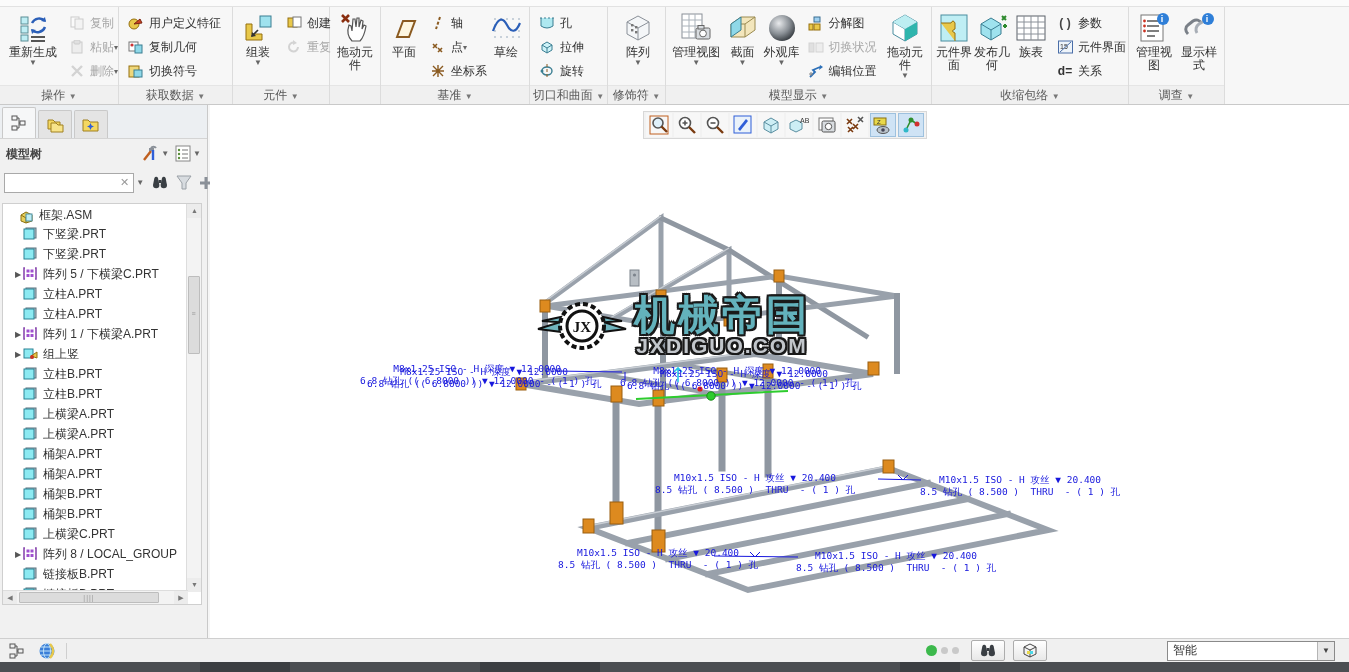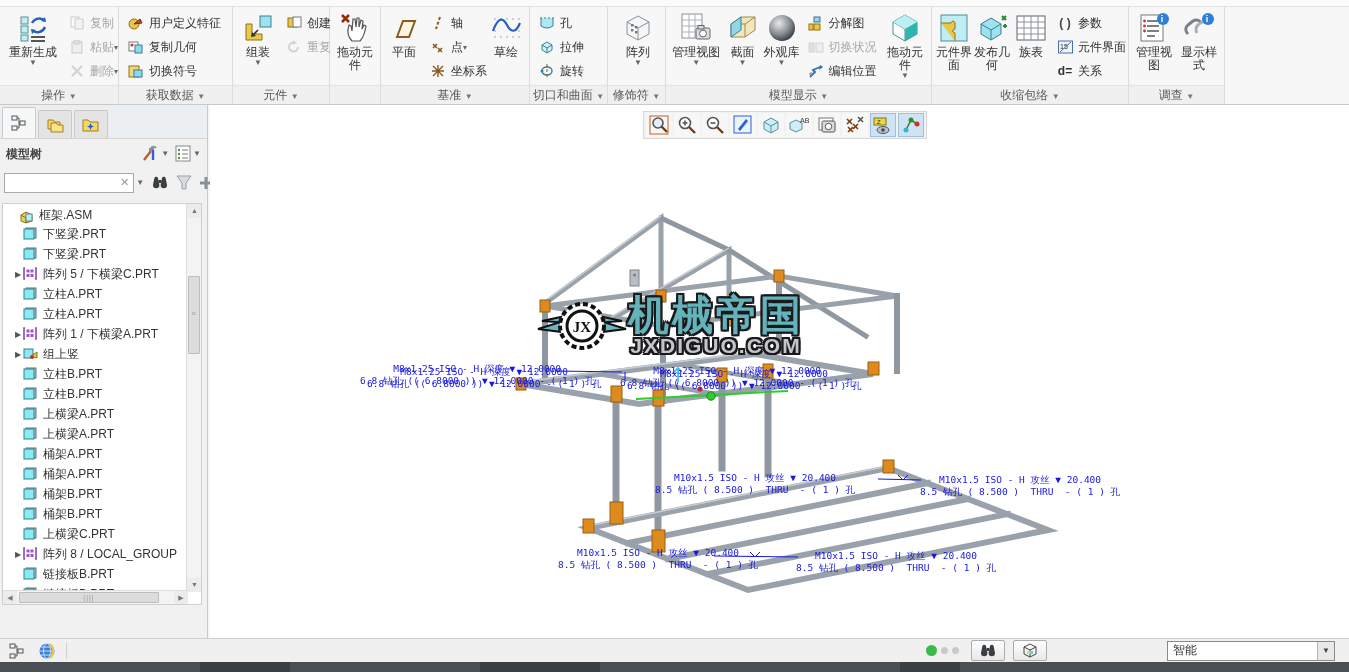--- a/index.html
+++ b/index.html
@@ -52,21 +52,21 @@
   .grip { color:#9a9a9a; font-size:7px; text-align:center; line-height:10px; letter-spacing:1px; }
 
   
   #canvas { position:absolute; left:210px; top:105px; width:1139px; height:533px; background:#ffffff; overflow:hidden; }
   #gfx-toolbar { position:absolute; left:433px; top:6px; display:flex; background:#f2f2f2; border:1px solid #d8d8d8; padding:1px; }
   .gbtn { width:26px; height:24px; display:flex; align-items:center; justify-content:center; border:1px solid transparent; cursor:pointer; background:#f7f7f7; margin:0 1px; }
   .gbtn.pressed { background:#cfe3f5; border-color:#9ec1de; }
   #model-svg { position:absolute; left:0; top:0; }
   .anno { position:absolute; font-family:"DejaVu Sans Mono","Liberation Mono",monospace; font-size:9.5px; line-height:11.5px; text-align:center; white-space:pre; pointer-events:none; }
   #watermark { position:absolute; left:326px; top:188px; display:flex; align-items:center; pointer-events:none; }
-  #wm-text { }
+  #wm-text { margin-left:6px; }
   #wm-brand { font-size:41px; font-weight:bold; color:#63b2bc; letter-spacing:3px; line-height:40px;
       text-shadow:-2px -2px 0 #1a1a1a,2px -2px 0 #1a1a1a,-2px 2px 0 #1a1a1a,2px 2px 0 #1a1a1a,0 -2px 0 #1a1a1a,0 2px 0 #1a1a1a,-2px 0 0 #1a1a1a,2px 0 0 #1a1a1a; }
   #wm-domain { font-size:21px; font-weight:bold; color:#c2c6cb; letter-spacing:2px; text-align:center; line-height:22px;
       text-shadow:-2px -2px 0 #1a1a1a,2px -2px 0 #1a1a1a,-2px 2px 0 #1a1a1a,2px 2px 0 #1a1a1a,0 -2px 0 #1a1a1a,0 2px 0 #1a1a1a,-2px 0 0 #1a1a1a,2px 0 0 #1a1a1a; }
 
   
   #statusbar { position:absolute; left:0; top:638px; width:1349px; height:24px; background:#f0f0f0; border-top:1px solid #cfcfcf; display:flex; align-items:center; }
   .stbtn { width:26px; height:20px; display:flex; align-items:center; justify-content:center; margin-left:4px; border:1px solid transparent; cursor:pointer; }
   .st-sep { width:1px; height:16px; background:#cfcfcf; margin:0 6px; }
   #traffic { display:flex; align-items:center; margin-left:auto; }

